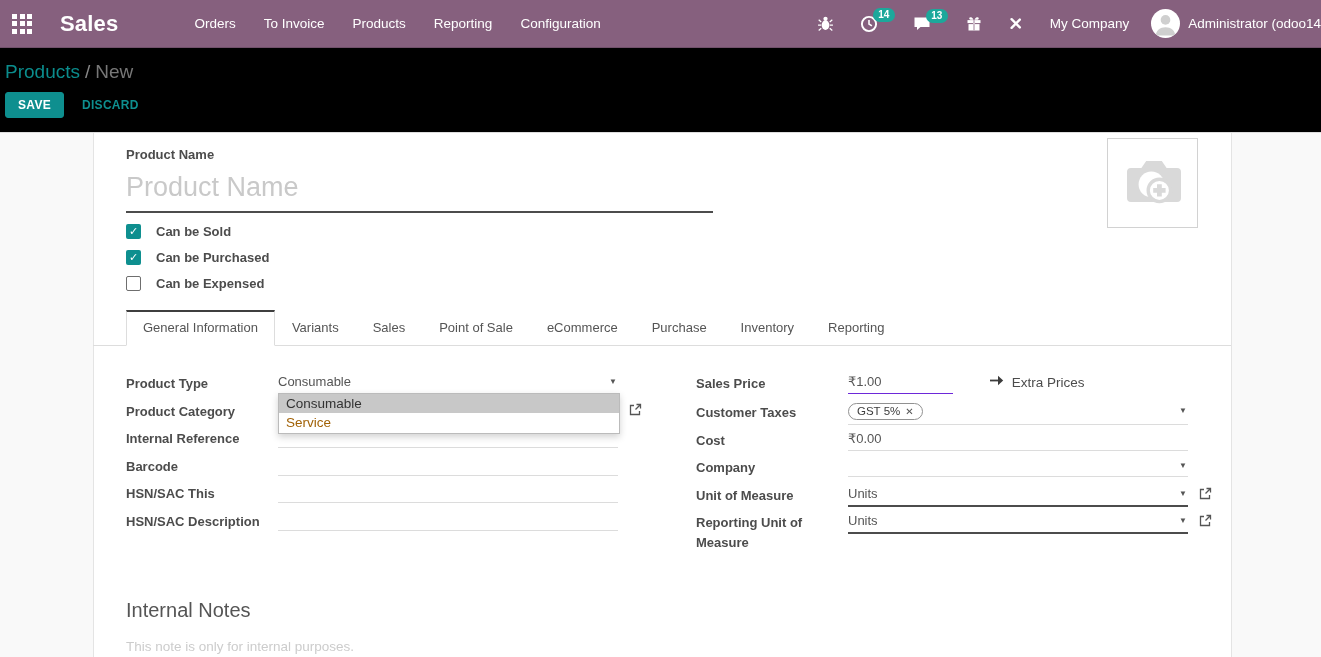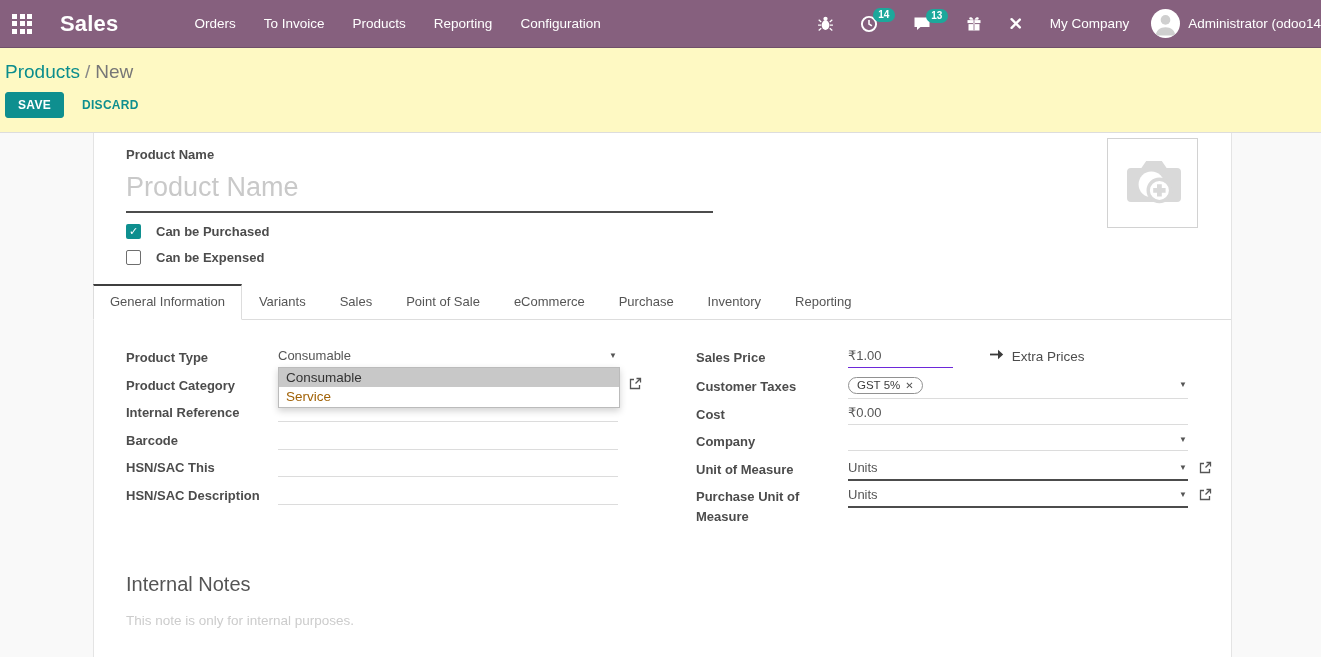--- a/index.html
+++ b/index.html
@@ -19,21 +19,21 @@
   .nav-ico { position:relative; margin:0 13px; cursor:pointer; display:flex; align-items:flex-end; }
   .badge { position:absolute; top:-7px; left:13px; background:#1CA89B; color:#fff;
     font-size:10px; font-weight:bold; border-radius:8px; padding:1.5px 5.5px; line-height:1.1; }
   .company { font-size:13.5px; margin:0 22px 0 14px; cursor:pointer; }
   .userblock { display:flex; align-items:center; cursor:pointer; }
   .avatar { width:29px; height:29px; border-radius:50%; background:#fff; overflow:hidden;
     margin-right:8px; flex:0 0 auto; display:flex; align-items:flex-end; justify-content:center; }
   .username { font-size:13.5px; white-space:nowrap; }
 
   
-  .control-panel { background:#fef9c3; border-bottom:1px solid #ddd; height:85px; padding:13px 0 0 5px; }
+  .control-panel { background:#000000; border-bottom:1px solid #ddd; height:85px; padding:13px 0 0 5px; }
   .breadcrumb { font-size:19px; }
   .breadcrumb .link { color:#0b8d8d; cursor:pointer; }
   .breadcrumb .sep { color:#888; padding:0 5px; }
   .breadcrumb .current { color:#777; }
   .cp-buttons { margin-top:9px; display:flex; align-items:center; }
   .btn-save { background:#0E8F8F; color:#fff; border:1px solid #0E8F8F; font-size:12px;
     font-weight:bold; padding:5px 12px; border-radius:3px; cursor:pointer; letter-spacing:.3px;
     font-family:inherit; }
   .btn-discard { background:none; border:none; color:#0E8F8F; font-size:12px; font-weight:bold;
     padding:5px 12px; margin-left:6px; cursor:pointer; letter-spacing:.3px; font-family:inherit; }
@@ -53,21 +53,21 @@
 
   .chk-row { display:flex; align-items:center; margin-top:11px; cursor:pointer; }
   .chk-row .box { width:15px; height:15px; border-radius:2px; margin-right:15px;
     display:flex; align-items:center; justify-content:center; }
   .box.on { background:#0E8F8F; }
   .box.on::after { content:"✓"; color:#fff; font-size:11px; font-weight:bold; }
   .box.off { background:#fff; border:1px solid #6e6e6e; }
   .chk-row .lbl { font-size:13px; font-weight:bold; color:#4c4c4c; }
 
   
-  .tabs { margin:19px 0 12px -33px; display:flex; border-bottom:1px solid #ddd; }
+  .tabs { margin:19px 0 12px -33px; padding-left:33px; display:flex; border-bottom:1px solid #ddd; }
   .tab { font-size:13px; color:#555; padding:9px 16px 10px; border:1px solid transparent;
     cursor:pointer; position:relative; margin-bottom:-1px; }
   .tab.active { background:#fff; border-color:#ddd; border-bottom-color:#fff;
     border-top:2px solid #3f3f3f; padding-top:8px; }
 
   
   .form-cols { display:flex; margin-top:23px; }
   .col { width:492px; flex:0 0 auto; }
   .col.right { margin-left:78px; }
   .frow { display:flex; align-items:flex-start; min-height:27.5px; }
@@ -196,20 +196,24 @@
         <path d="M20.2 15.6v6.2M17.1 18.7h6.2" stroke="#d9d9d9" stroke-width="2.4"></path>
       </svg>
     </div>
 
     <div class="fld-label" style="margin-top:7px;">Product Name</div>
     <input class="name-input" type="text" placeholder="Product Name" style="">
 
     <div style="margin-top:8px;">
       <div class="chk-row">
         <span class="box on"></span>
+        <span class="lbl">Can be Sold</span>
+      </div>
+      <div class="chk-row">
+        <span class="box on"></span>
         <span class="lbl">Can be Purchased</span>
       </div>
       <div class="chk-row">
         <span class="box off"></span>
         <span class="lbl">Can be Expensed</span>
       </div>
     </div>
 
     <div class="tabs">
       <div class="tab active">General Information</div>
@@ -307,21 +311,21 @@
             <span class="caret">▼</span>
             <span class="ext-icon">
               <svg width="13" height="13" viewBox="0 0 13 13">
                   <path d="M5 2.5H1.5v9h9V8" fill="none" stroke="#555" stroke-width="1.3"></path>
                   <path d="M7.5 1.5h4v4M11.3 1.7 6.5 6.5" fill="none" stroke="#555" stroke-width="1.3"></path>
                 </svg>
             </span>
           </div>
         </div>
         <div class="frow">
-          <div class="flabel">Purchase Unit of Measure</div>
+          <div class="flabel">Reporting Unit of Measure</div>
           <div class="fval dark">
             <span>Units</span>
             <span class="caret">▼</span>
             <span class="ext-icon">
               <svg width="13" height="13" viewBox="0 0 13 13">
                   <path d="M5 2.5H1.5v9h9V8" fill="none" stroke="#555" stroke-width="1.3"></path>
                   <path d="M7.5 1.5h4v4M11.3 1.7 6.5 6.5" fill="none" stroke="#555" stroke-width="1.3"></path>
                 </svg>
             </span>
           </div>

